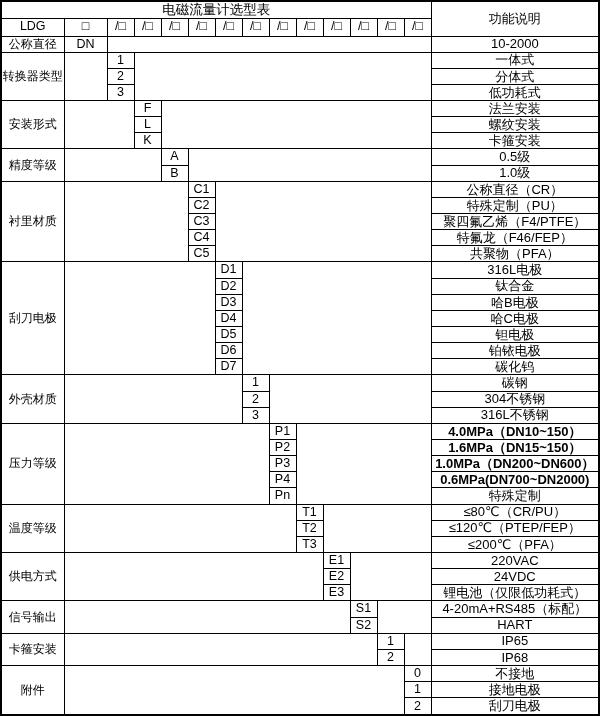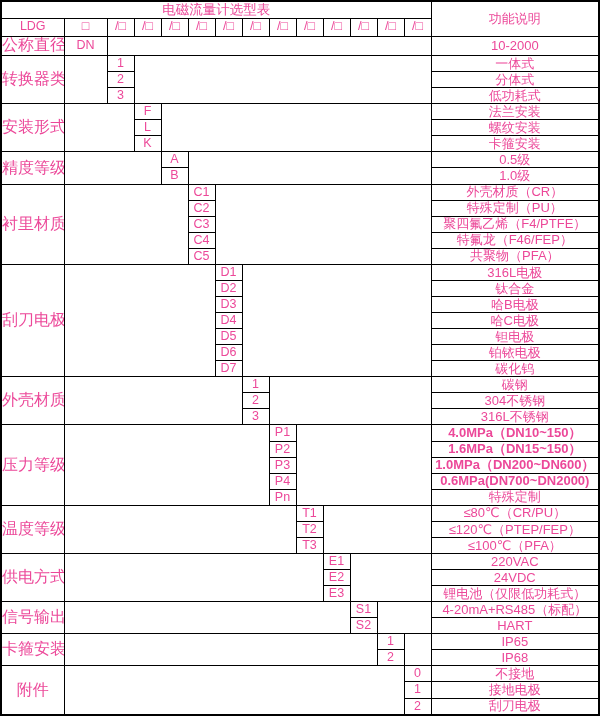--- a/index.html
+++ b/index.html
@@ -4,37 +4,37 @@
 <style>
   html,body{margin:0;padding:0;background:#fff;}
   .page{width:600px;height:716px;background:#fff;}
   table.sel{
     border-collapse:collapse;
     table-layout:fixed;
     width:600px;height:716px;
     border:2px solid #000;
     font-family:"Liberation Sans","DejaVu Sans",sans-serif;
     font-size:12.5px;
-    color:#ec4899;
+    color:#000000;
     background:#fff;
   }
   table.sel td{
     border:1px solid #000;
     text-align:center;
     vertical-align:middle;
     padding:0;
     line-height:1.05;
     overflow:hidden;
     white-space:nowrap;
   }
   tr.r-title{height:17px;}
   tr.r-model{height:18px;}
   td.title-cell{font-size:13.5px;}
   td.desc-col{border-left:2px solid #000;font-size:13px;}
-  td.lbl{font-size:16px;}
+  td.lbl{font-size:12px;}
   td.ldg{text-align:left;padding-left:5px;margin-top:29px;}
   td.dn-code{text-align:left;padding-left:2px;}
   td.left{text-align:left;padding-left:3px;font-weight:bold;}
 </style>
 </head>
 <body>
 
 <div class="page">
   <table class="sel">
     <colgroup>
@@ -120,21 +120,21 @@
         </tr>
         <tr>
           <td>B</td>
           <td class="desc-col">1.0级</td>
         </tr>
         <tr>
           <td class="lbl" rowspan="5">衬里材质</td>
           <td colspan="4" rowspan="5"></td>
           <td>C1</td>
           <td colspan="8" rowspan="5"></td>
-          <td class="desc-col">外壳材质（CR）</td>
+          <td class="desc-col">公称直径（CR）</td>
         </tr>
         <tr>
           <td>C2</td>
           <td class="desc-col">特殊定制（PU）</td>
         </tr>
         <tr>
           <td>C3</td>
           <td class="desc-col">聚四氟乙烯（F4/PTFE）</td>
         </tr>
         <tr>
@@ -220,21 +220,21 @@
           <td>T1</td>
           <td colspan="4" rowspan="3"></td>
           <td class="desc-col">≤80℃（CR/PU）</td>
         </tr>
         <tr>
           <td>T2</td>
           <td class="desc-col">≤120℃（PTEP/FEP）</td>
         </tr>
         <tr>
           <td>T3</td>
-          <td class="desc-col">≤100℃（PFA）</td>
+          <td class="desc-col">≤200℃（PFA）</td>
         </tr>
         <tr>
           <td class="lbl" rowspan="3">供电方式</td>
           <td colspan="9" rowspan="3"></td>
           <td>E1</td>
           <td colspan="3" rowspan="3"></td>
           <td class="desc-col">220VAC</td>
         </tr>
         <tr>
           <td>E2</td>

